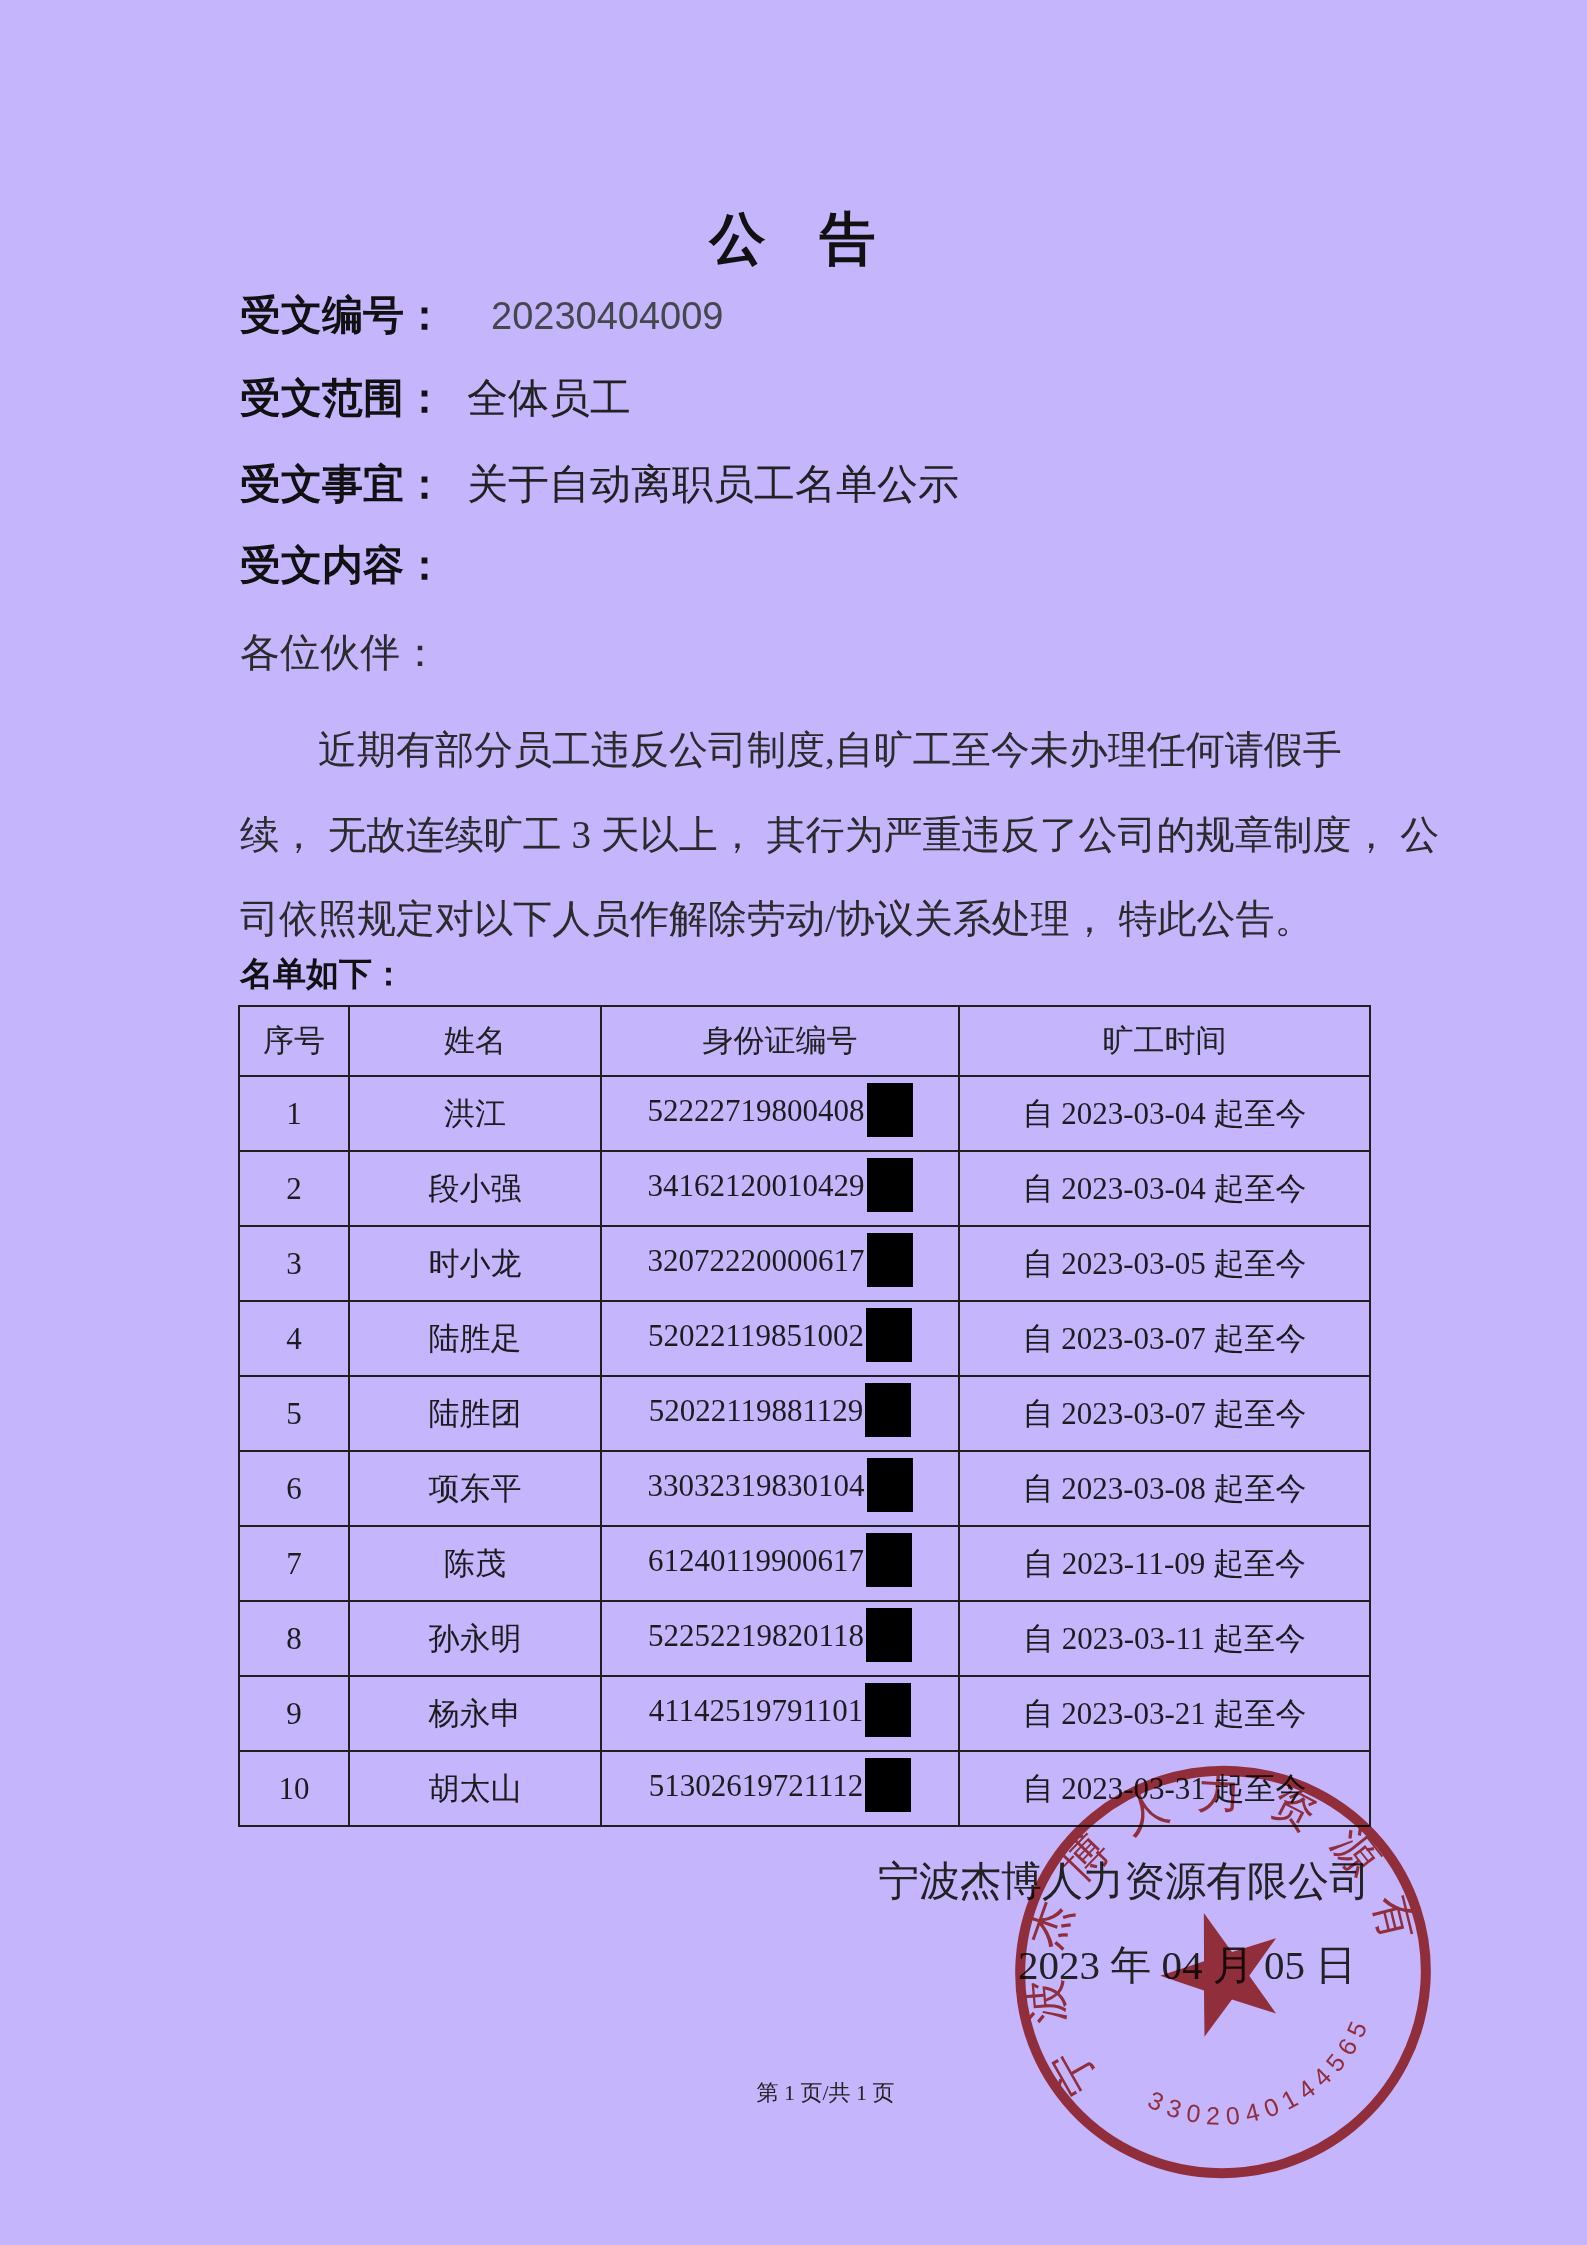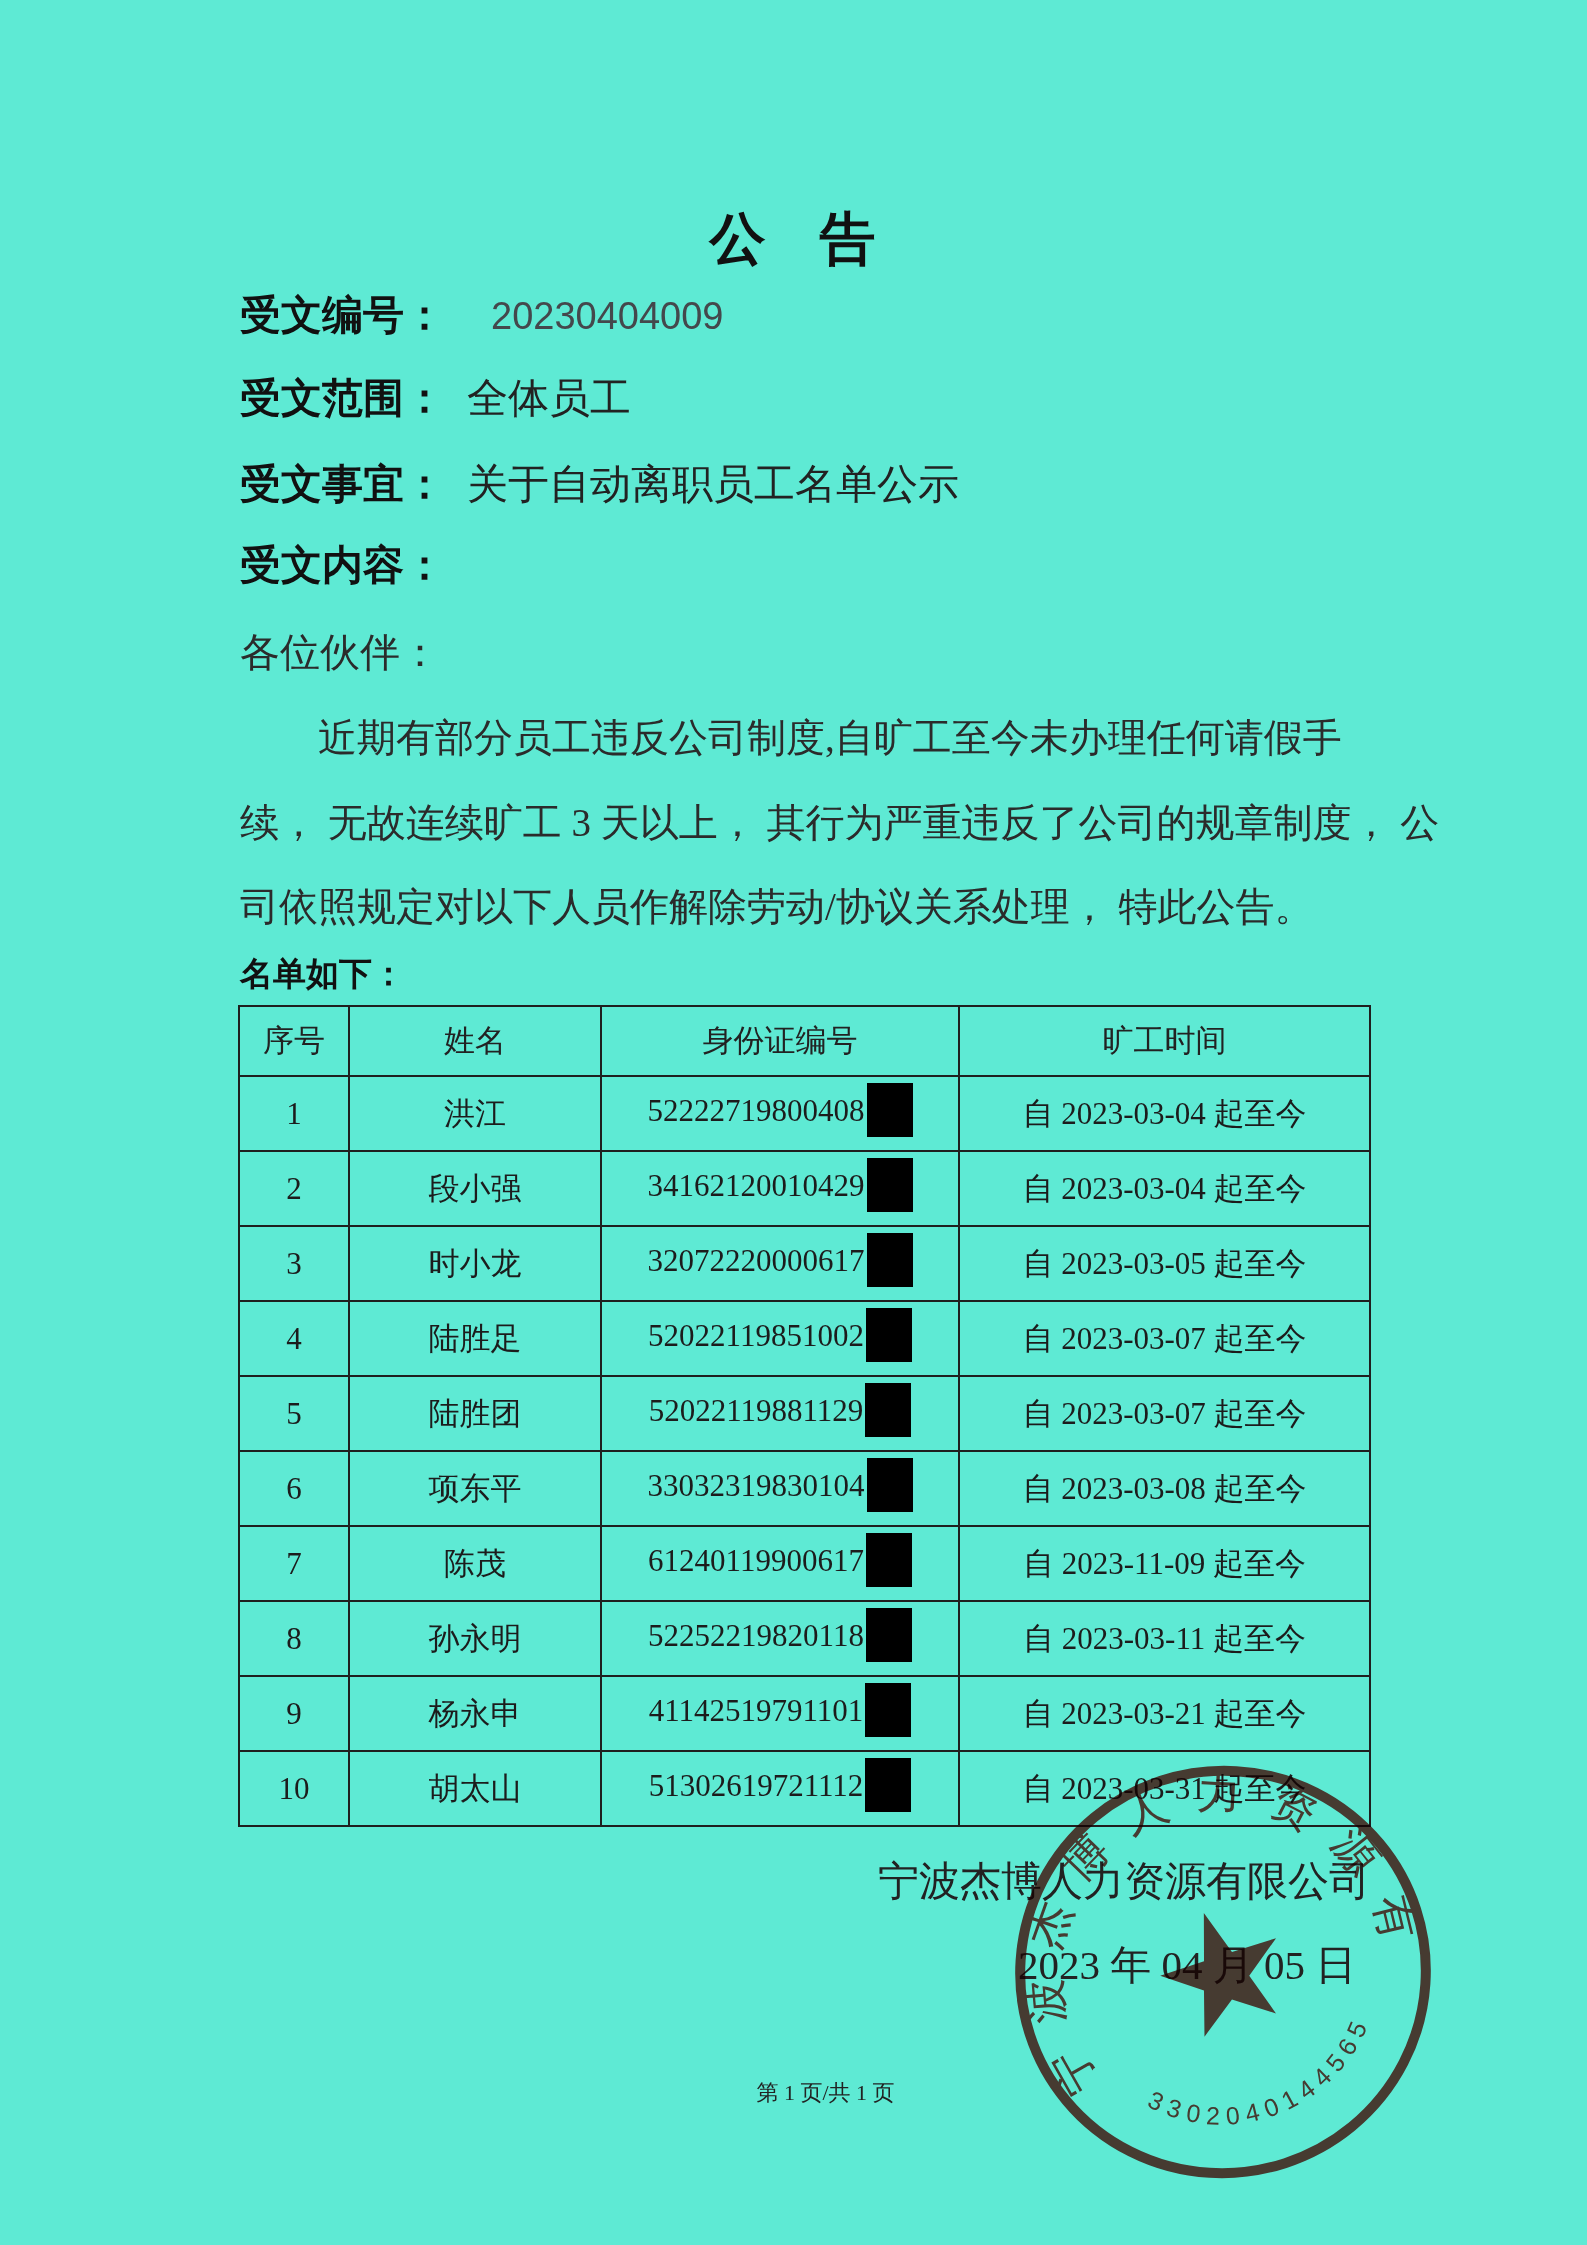--- a/index.html
+++ b/index.html
@@ -1,36 +1,36 @@
 <!DOCTYPE html>
 <html><head>
 <meta charset="utf-8">
 <style>
   html,body{margin:0;padding:0;}
   body{
     width:1587px;height:2245px;background:#ffffff;position:relative;
     font-family:"Liberation Serif","DejaVu Serif",serif;color:#1c1c1c;
     overflow:hidden;
   }
-  .page{position:absolute;left:0;top:0;width:1587px;height:2245px;background:#5eead4;}
+  .page{position:absolute;left:0;top:0;width:1587px;height:2245px;background:#c4b5fd;}
 
   .doc-title{
     position:absolute;top:202px;left:0;width:100%;text-align:center;
     font-size:56px;font-weight:bold;color:#111;word-spacing:36px;letter-spacing:2px;
   }
 
   .meta-row{position:absolute;left:240px;white-space:nowrap;font-size:41px;line-height:1.15;}
   .meta-label{font-weight:bold;color:#111;text-align:right;}
   .meta-value{margin-left:22px;color:#222;}
   .meta-row.first .meta-value{
     margin-left:46px;font-family:"Liberation Sans","DejaVu Sans",sans-serif;
     font-size:38px;color:#44484c;
   }
   .salutation{position:absolute;left:240px;font-size:40px;color:#2b2b2b;white-space:nowrap;}
-  .para-line{position:absolute;left:240px;width:1135px;font-size:39px;color:#2b2b2b;white-space:nowrap;}
+  .para-line{position:absolute;left:240px;width:1135px;font-size:39px;color:#2b2b2b;white-space:nowrap;margin-top:12px;}
   .para-line.indented{text-indent:78px;}
   .list-intro{position:absolute;left:240px;font-size:33px;font-weight:bold;color:#111;white-space:nowrap;}
 
   table.roster{
     position:absolute;left:238px;top:1005px;width:1131px;
     border-collapse:collapse;table-layout:fixed;border-radius:26px;
   }
   table.roster th, table.roster td{
     border:2px solid #1f1f1f;text-align:center;vertical-align:middle;
     font-weight:normal;padding:0;overflow:hidden;white-space:nowrap;

